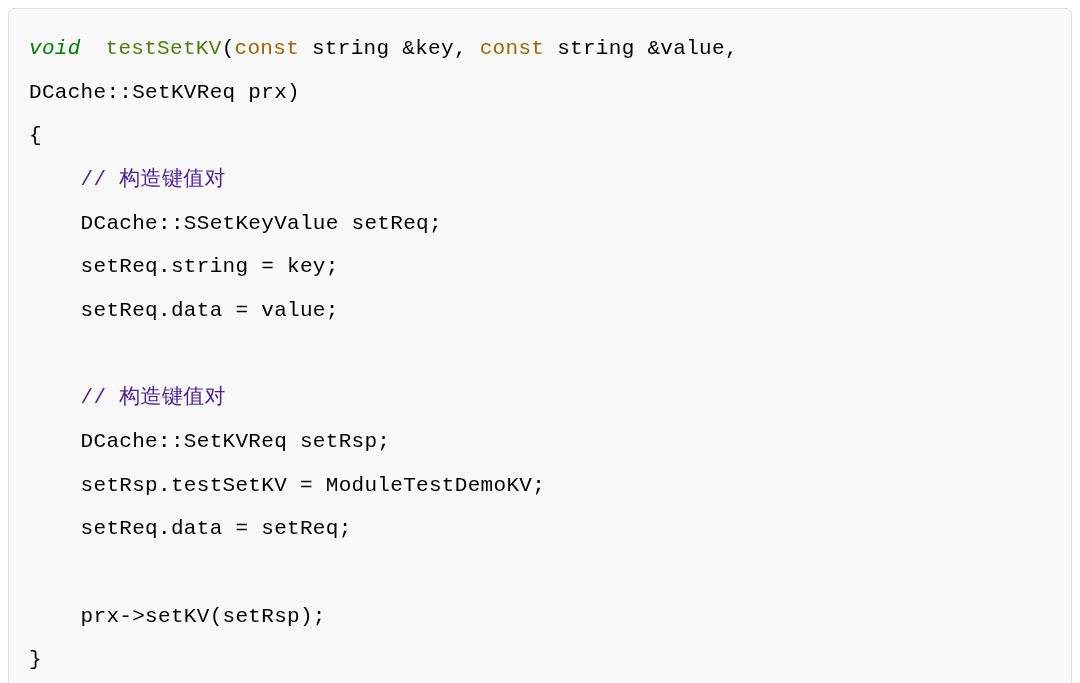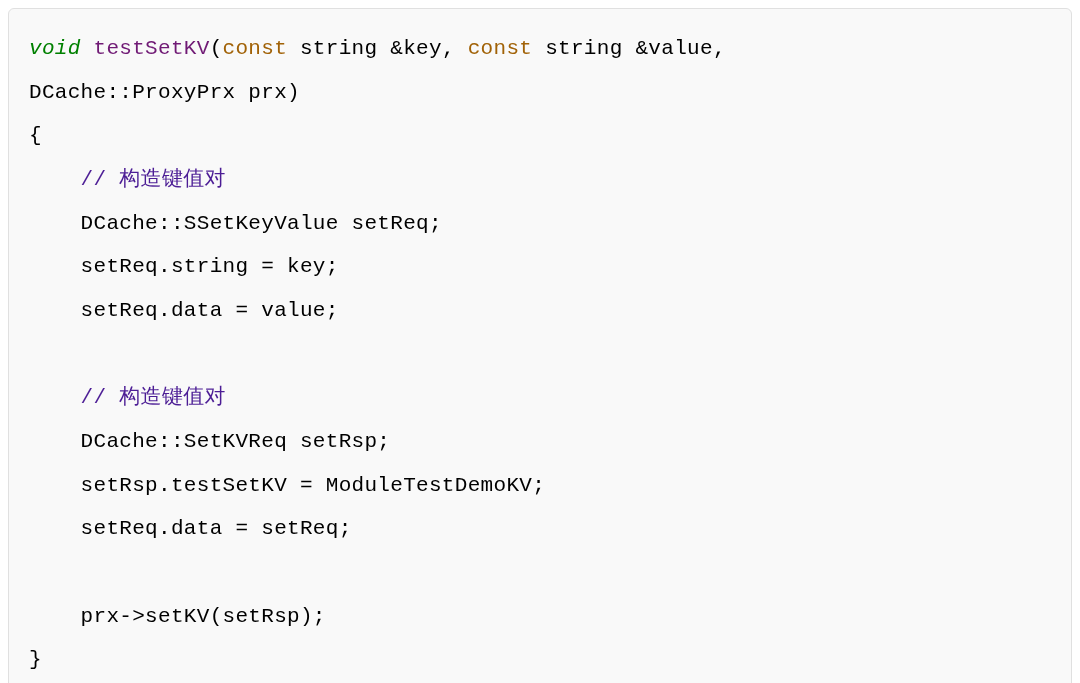--- a/index.html
+++ b/index.html
@@ -25,29 +25,29 @@
       font-family: "Courier New", Courier, monospace;
       font-size: 21px;
       line-height: 2.08;
       color: #000000;
       white-space: pre;
       letter-spacing: 0.3px;
     }
     
     .kw-void { color: #008000; font-style: italic; }
     .kw-const { color: #a16207; }
-    .fn-name { color: #701a75; }
+    .fn-name { color: #4d7c0f; margin-left: 12px; }
     .comment { color: #4c1d95; }
     .plain { color: #000000; }
   </style>
 </head>
 <body>
 
 <div class="code-block"><span class="kw-void">void</span> <span class="fn-name">testSetKV</span><span class="plain">(</span><span class="kw-const">const</span> <span class="plain">string</span> <span class="plain">&amp;key</span><span class="plain">, </span><span class="kw-const">const</span> <span class="plain">string</span> <span class="plain">&amp;value</span><span class="plain">,</span>
-<span class="plain">DCache::ProxyPrx prx)</span>
+<span class="plain">DCache::SetKVReq prx)</span>
 <span class="plain">{</span>
     <span class="comment">// 构造键值对</span>
     <span class="plain">DCache::SSetKeyValue setReq;</span>
     <span class="plain">setReq.string = key;</span>
     <span class="plain">setReq.data = value;</span>
 
     <span class="comment">// 构造键值对</span>
     <span class="plain">DCache::SetKVReq setRsp;</span>
     <span class="plain">setRsp.testSetKV = ModuleTestDemoKV;</span>
     <span class="plain">setReq.data = setReq;</span>

